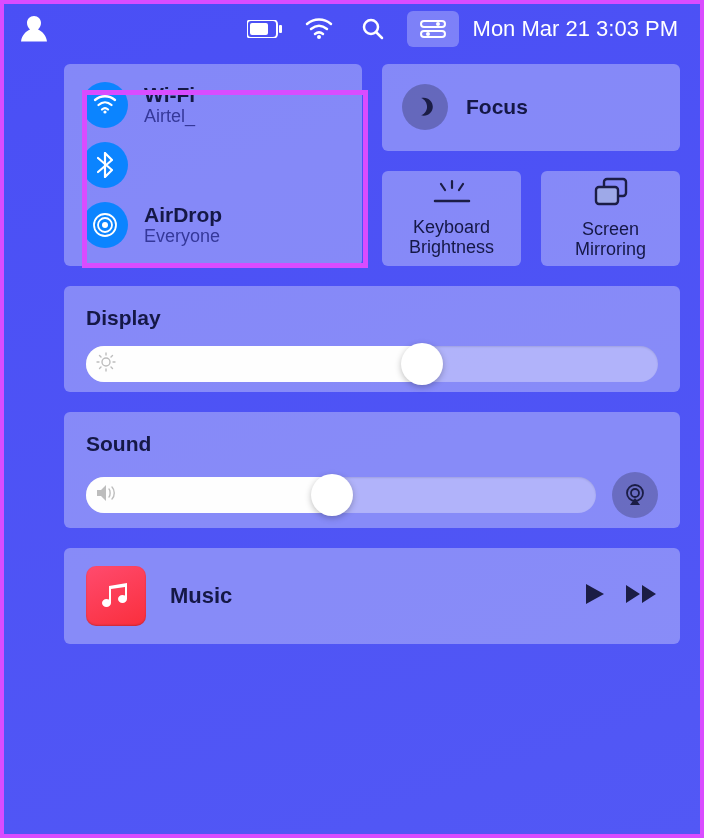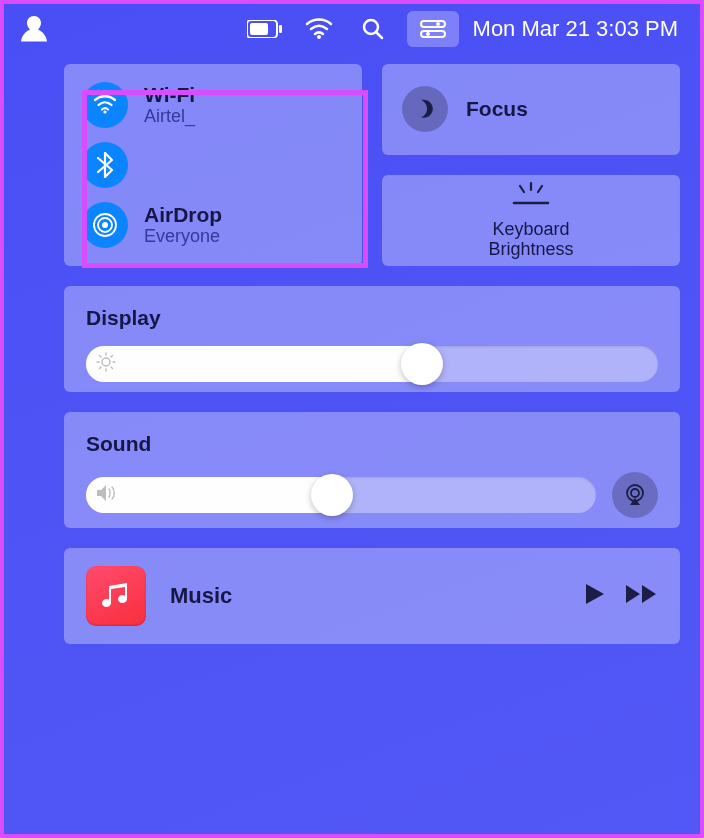--- a/index.html
+++ b/index.html
@@ -323,20 +323,30 @@
           <div>
             <svg width="42" height="26" viewBox="0 0 42 26">
                 <line x1="21" y1="2" x2="21" y2="9" stroke="#1b1d45" stroke-width="2.2" stroke-linecap="round"></line>
                 <line x1="10" y1="5" x2="14" y2="11" stroke="#1b1d45" stroke-width="2.2" stroke-linecap="round"></line>
                 <line x1="32" y1="5" x2="28" y2="11" stroke="#1b1d45" stroke-width="2.2" stroke-linecap="round"></line>
                 <line x1="4" y1="22" x2="38" y2="22" stroke="#1b1d45" stroke-width="2.5" stroke-linecap="round"></line>
               </svg>
           </div>
           <div class="label2" style="white-space:pre-line">Keyboard
 Brightness</div>
+        </div>
+        <div class="card small-card">
+          <div>
+            <svg width="38" height="30" viewBox="0 0 38 30">
+                <rect x="12" y="2" width="22" height="17" rx="3" fill="none" stroke="#1b1d45" stroke-width="2.4"></rect>
+                <rect x="4" y="10" width="22" height="17" rx="3" fill="#9ea9e8" stroke="#1b1d45" stroke-width="2.4"></rect>
+              </svg>
+          </div>
+          <div class="label2" style="white-space:pre-line">Screen
+Mirroring</div>
         </div>
       </div>
     </div>
   </div>
 
   <div class="card slider-card">
     <div class="slider-title">Display</div>
     <div class="slider-track">
       <div class="slider-fill">
         <span class="slider-icon-left">

